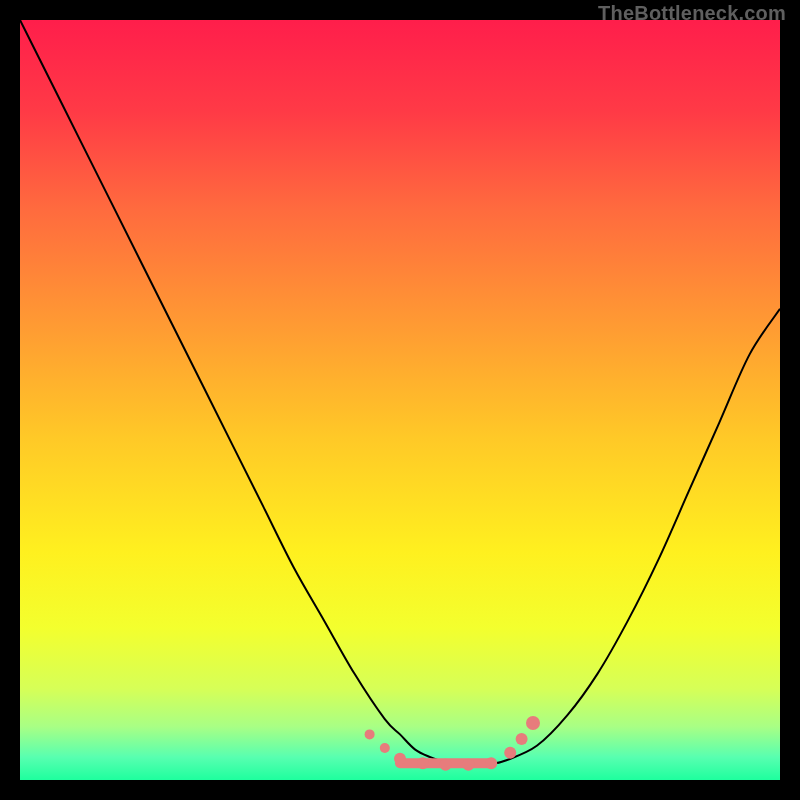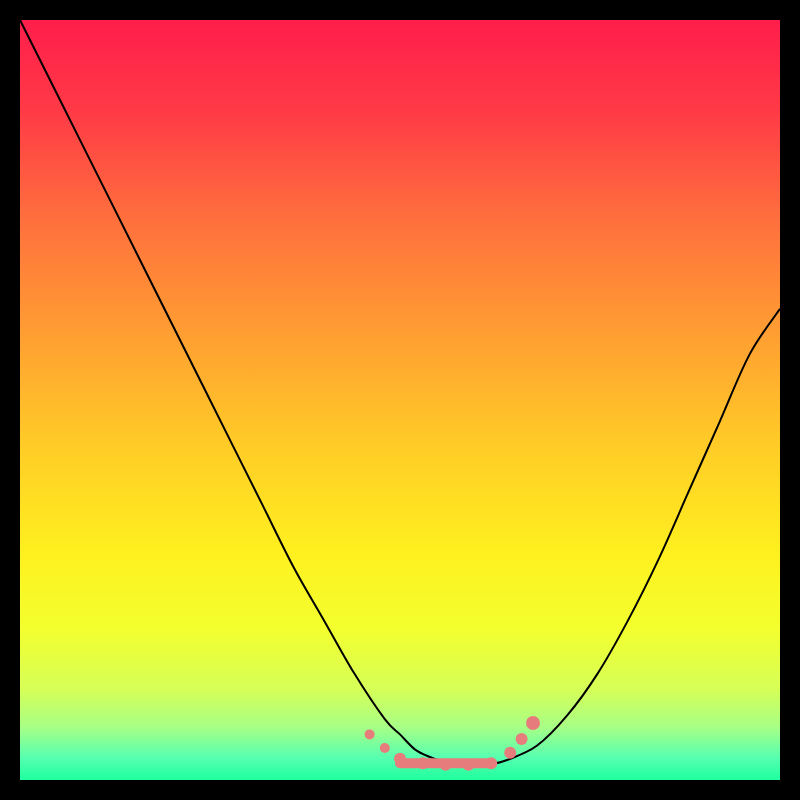--- a/index.html
+++ b/index.html
@@ -34,20 +34,21 @@
     font-weight: 600;
     color: #5f5f5f;
     letter-spacing: 0.2px;
     z-index: 5;
   }
 </style>
 </head>
 <body>
 
 <div class="frame">
+  <div class="watermark">TheBottleneck.com</div>
   <svg class="plot" viewBox="0 0 760 760" preserveAspectRatio="none">
     <defs>
       <linearGradient id="bg-grad" x1="0" y1="0" x2="0" y2="1">
           <stop offset="0%" stop-color="#ff1e4b"></stop>
           <stop offset="12%" stop-color="#ff3a46"></stop>
           <stop offset="25%" stop-color="#ff6b3e"></stop>
           <stop offset="40%" stop-color="#ff9a33"></stop>
           <stop offset="55.00000000000001%" stop-color="#ffc927"></stop>
           <stop offset="70%" stop-color="#fff01f"></stop>
           <stop offset="80%" stop-color="#f3ff2e"></stop>

